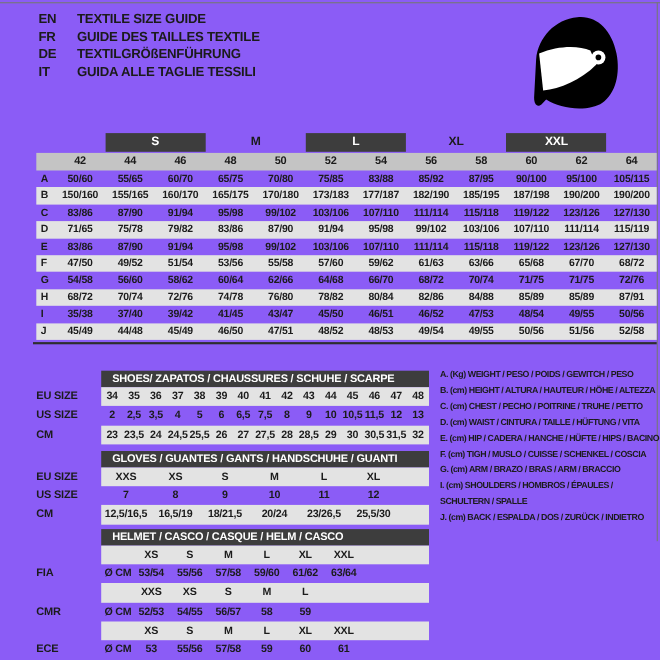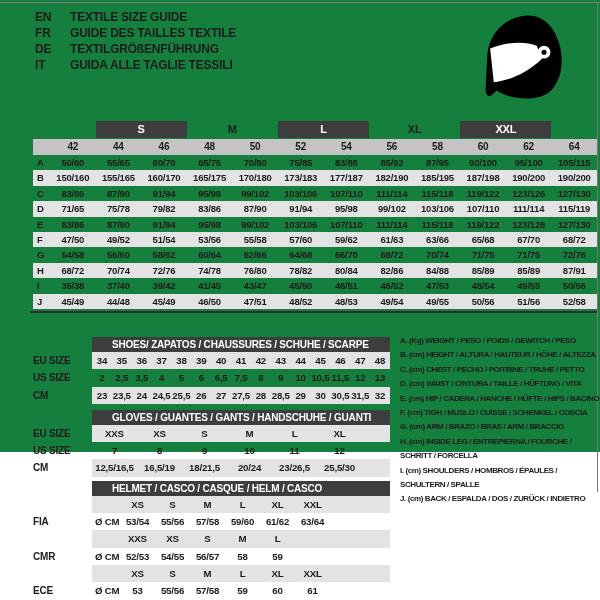--- a/index.html
+++ b/index.html
@@ -1,17 +1,17 @@
 <!DOCTYPE html>
 <html><head>
 <meta charset="utf-8">
 <style>
   html,body{margin:0;padding:0;}
   body{width:600px;height:600px;background:#ffffff;overflow:hidden;}
-  .canvas{position:relative;width:600px;height:452px;background:#15803d;
+  .canvas{position:relative;width:600px;height:600px;background:#8b5cf6;
     font-family:"Liberation Sans","DejaVu Sans",sans-serif;font-weight:700;
     color:#1b1b1b;letter-spacing:-0.2px;}
   .frame-top{position:absolute;left:0;top:2px;width:600px;height:1px;background:#777;}
   .frame-right{position:absolute;left:597px;top:2px;width:1px;height:490px;background:#777;}
 
   .lang-list{position:absolute;left:35px;top:9px;}
   .lang-row{display:flex;height:16px;line-height:16px;font-size:12px;}
   .lang-code{width:35px;}
 
   .helmet-svg{position:absolute;left:477px;top:12px;width:92px;height:95px;}
@@ -25,21 +25,21 @@
   .size-cell{text-align:center;}
   .data-row{height:15.4px;font-size:9.5px;line-height:15.4px;}
   .data-row.stripe{background:#e3e3e3;}
   .row-letter{text-align:left;padding-left:4px;}
   .data-cell{text-align:center;}
 
   .divider{position:absolute;left:30px;top:311px;width:567px;height:2px;background:#2e2e2e;}
 
   .lower{position:absolute;left:33px;top:337px;width:357px;}
   .bar{margin-left:59px;width:298px;height:15px;background:#3d3d3d;color:#fff;
-       font-size:10px;line-height:15px;padding-left:20px;box-sizing:border-box;
+       font-size:10px;line-height:15px;padding-left:10px;box-sizing:border-box;
        white-space:nowrap;overflow:hidden;}
   .t-row{display:flex;height:17.3px;}
   .t-label{width:59px;font-size:10px;line-height:17.3px;}
   .t-content{width:298px;display:grid;font-size:9.7px;line-height:17.3px;text-align:center;}
   .t-content.striped{background:#e3e3e3;}
   .grid-shoes{grid-template-columns:repeat(15,1fr);}
   .grid-gloves{grid-template-columns:repeat(6,45px) 1fr;}
   .grid-helmet{grid-template-columns:28px repeat(6,35px) 1fr;}
   .unit-cell{text-align:left;padding-left:3px;}
   .gap-sm{margin-top:6px;}
@@ -446,17 +446,16 @@
   </div>
 
   <div class="legend">
       <div class="legend-item">A. (Kg) WEIGHT / PESO / POIDS / GEWITCH / PESO</div>
       <div class="legend-item">B. (cm) HEIGHT / ALTURA / HAUTEUR / HÖHE / ALTEZZA</div>
       <div class="legend-item">C. (cm) CHEST / PECHO / POITRINE / TRUHE / PETTO</div>
       <div class="legend-item">D. (cm) WAIST / CINTURA / TAILLE / HÜFTUNG / VITA</div>
       <div class="legend-item">E. (cm) HIP / CADERA / HANCHE / HÜFTE / HIPS / BACINO</div>
       <div class="legend-item">F. (cm) TIGH / MUSLO / CUISSE / SCHENKEL / COSCIA</div>
       <div class="legend-item">G. (cm) ARM / BRAZO / BRAS / ARM / BRACCIO</div>
-      <div class="legend-item">H. (cm) INSIDE LEG / ENTREPIERNA / FOURCHE / SCHRITT / FORCELLA</div>
       <div class="legend-item">I. (cm) SHOULDERS / HOMBROS / ÉPAULES / SCHULTERN / SPALLE</div>
       <div class="legend-item">J. (cm) BACK / ESPALDA / DOS / ZURÜCK / INDIETRO</div>
     </div>
 </div>
 
 </body></html>

